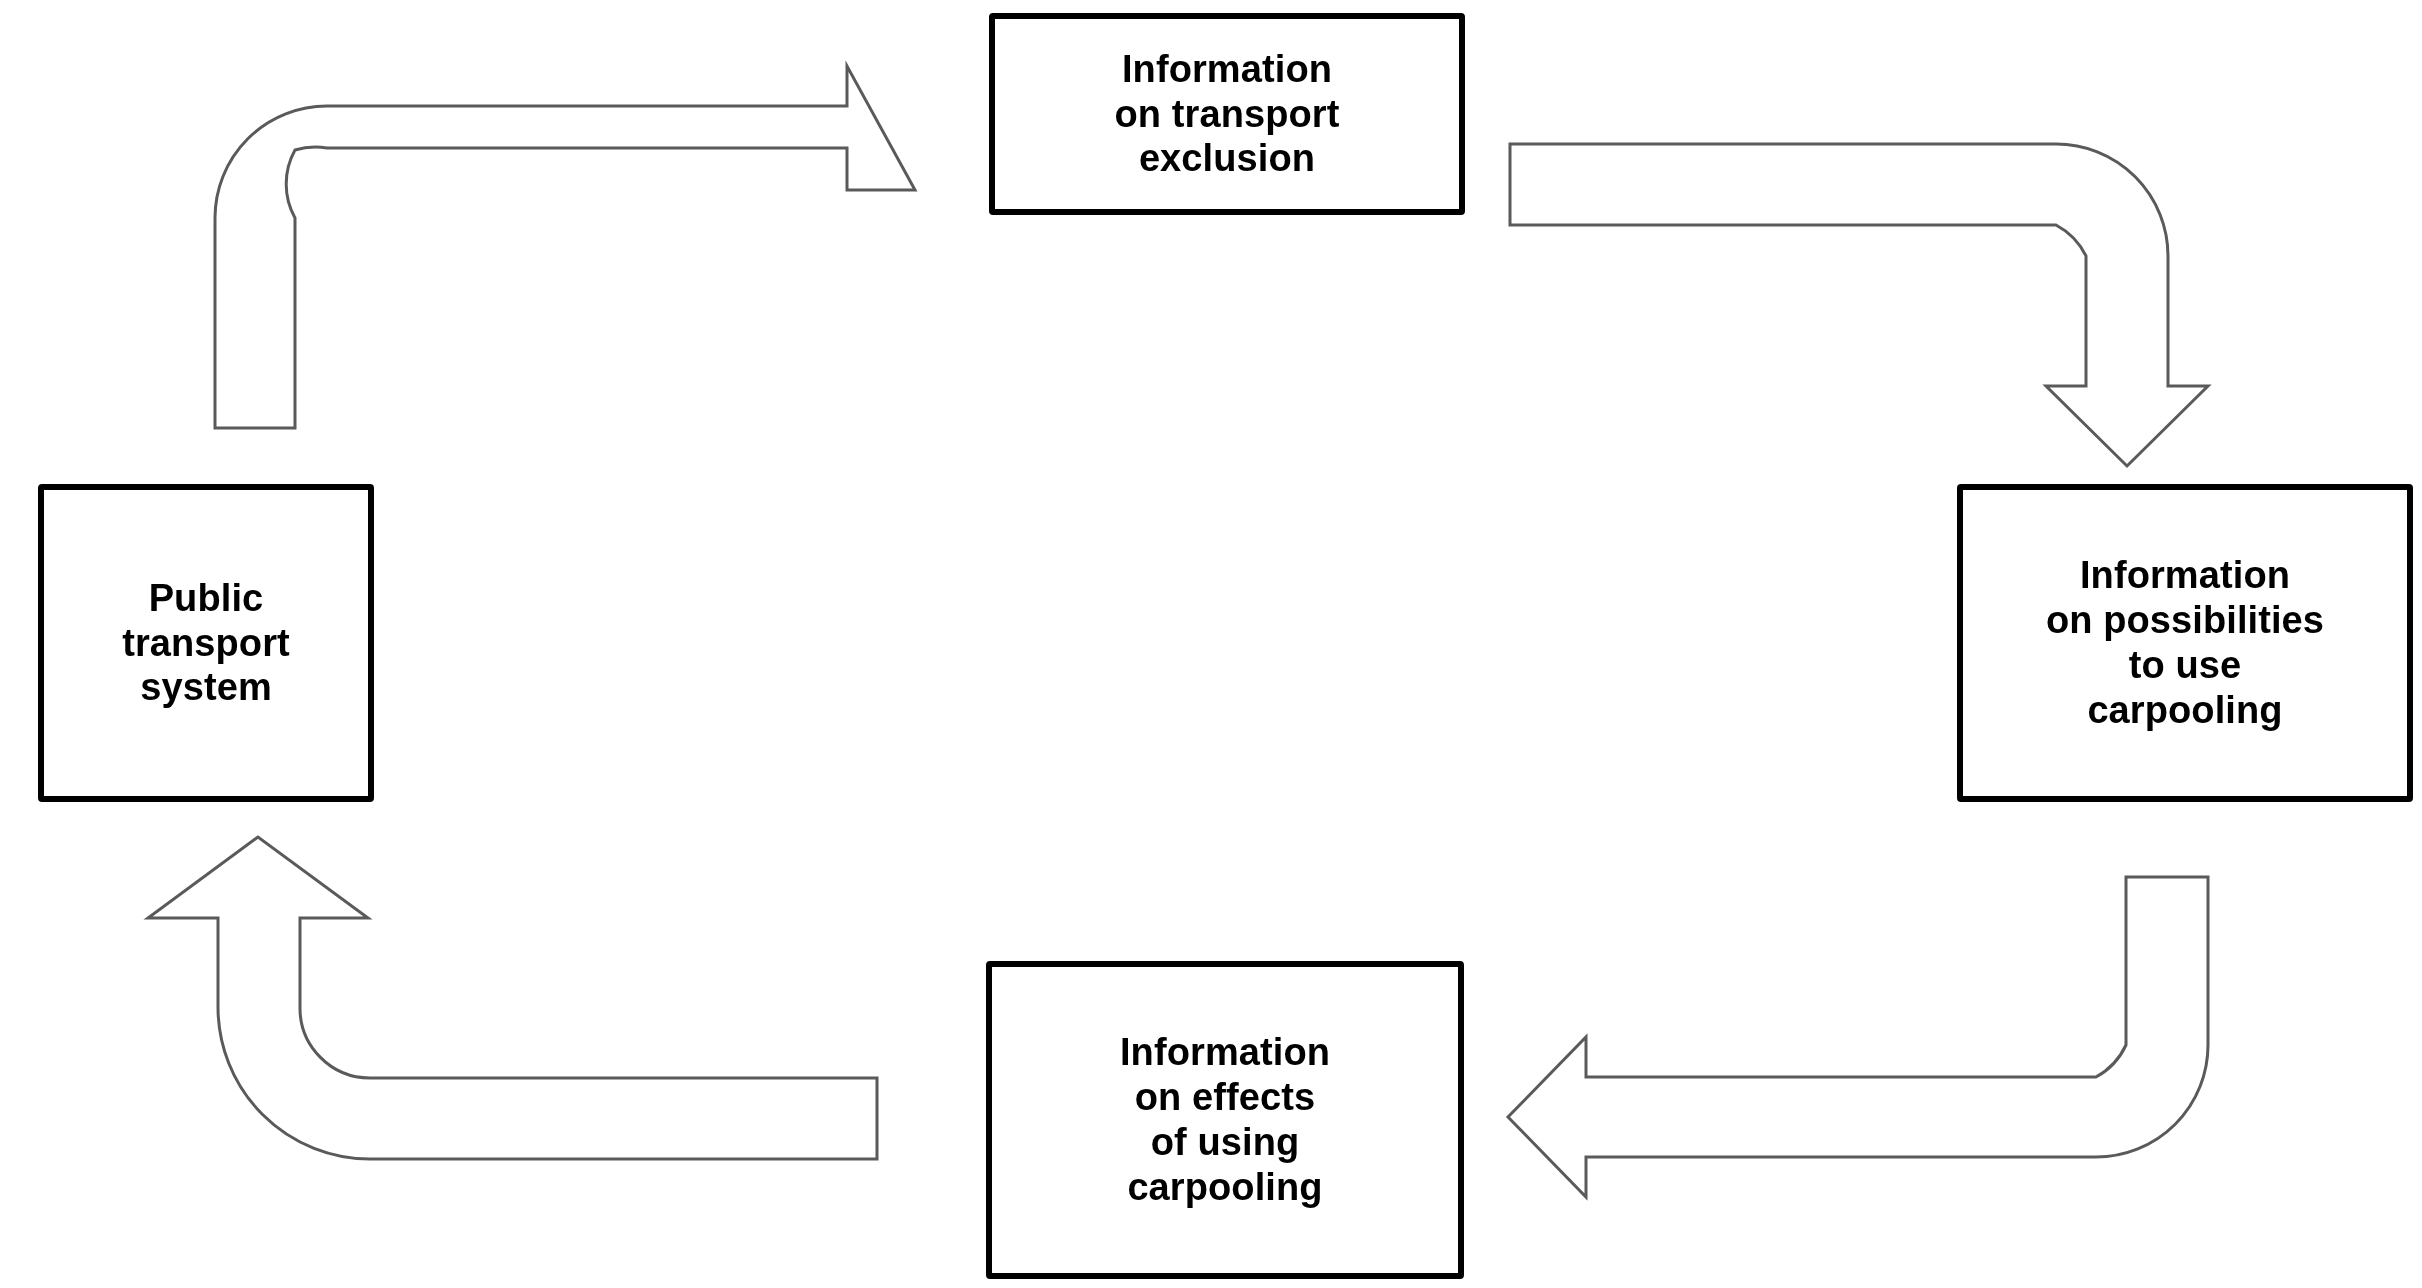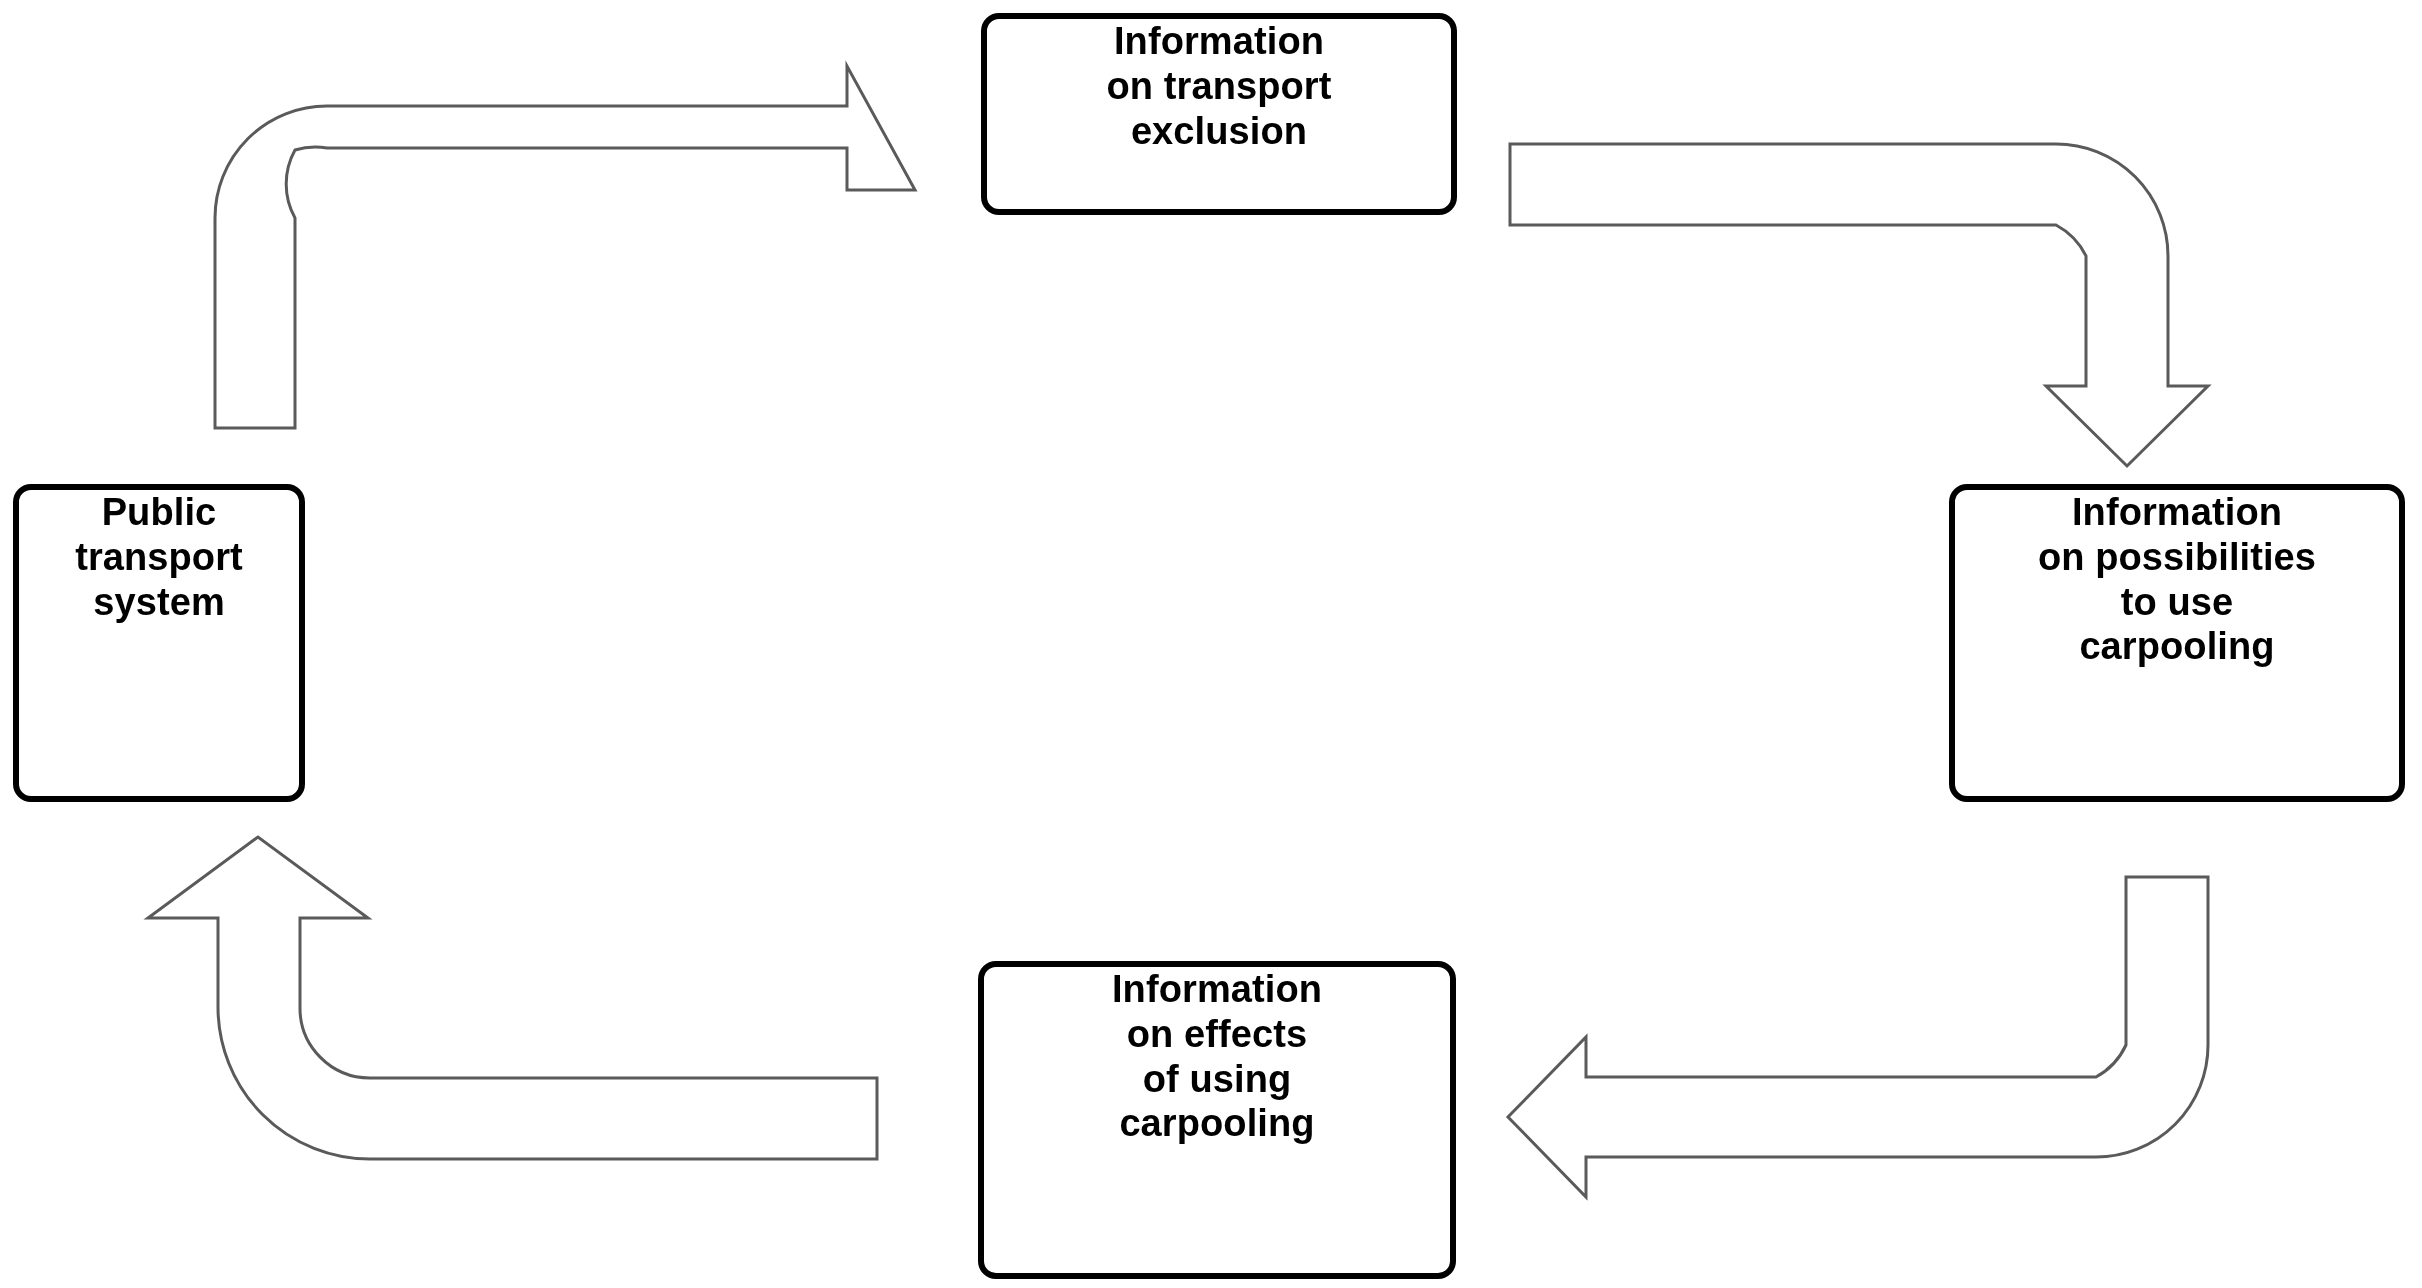--- a/index.html
+++ b/index.html
@@ -29,39 +29,40 @@
     stroke: #5a5a5a;
     stroke-width: 3;
     stroke-linejoin: miter;
     stroke-miterlimit: 10;
   }
   .node-box {
     position: absolute;
     box-sizing: border-box;
     background: #ffffff;
     border: 6px solid #000000;
-    border-radius: 18px;
+    border-radius: 4px;
     display: flex;
-    align-items: flex-start;
+    align-items: center;
     justify-content: center;
     text-align: center;
     z-index: 5;
+    margin-left: 8px;
   }
   .node-label {
     font-family: "Liberation Sans", sans-serif;
     font-weight: bold;
     font-size: 38px;
     line-height: 1.18;
     color: #000000;
     white-space: pre-line;
     letter-spacing: 0.1px;
   }
   
   #node-public-transport-system {
-    left: 13px;  top: 484px;  width: 292px;  height: 318px;
+    left: 30px;  top: 484px;  width: 336px;  height: 318px;
   }
   #node-information-on-transport-exclusion {
     left: 981px; top: 13px;   width: 476px;  height: 202px;
   }
   #node-information-on-possibilities-to-use-carpooling {
     left: 1949px; top: 484px; width: 456px;  height: 318px;
   }
   #node-information-on-effects-of-using-carpooling {
     left: 978px; top: 961px;  width: 478px;  height: 318px;
   }

